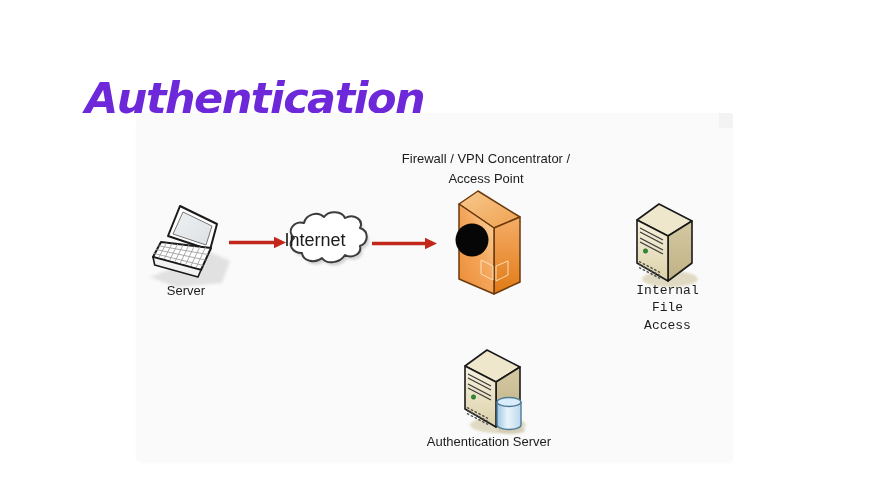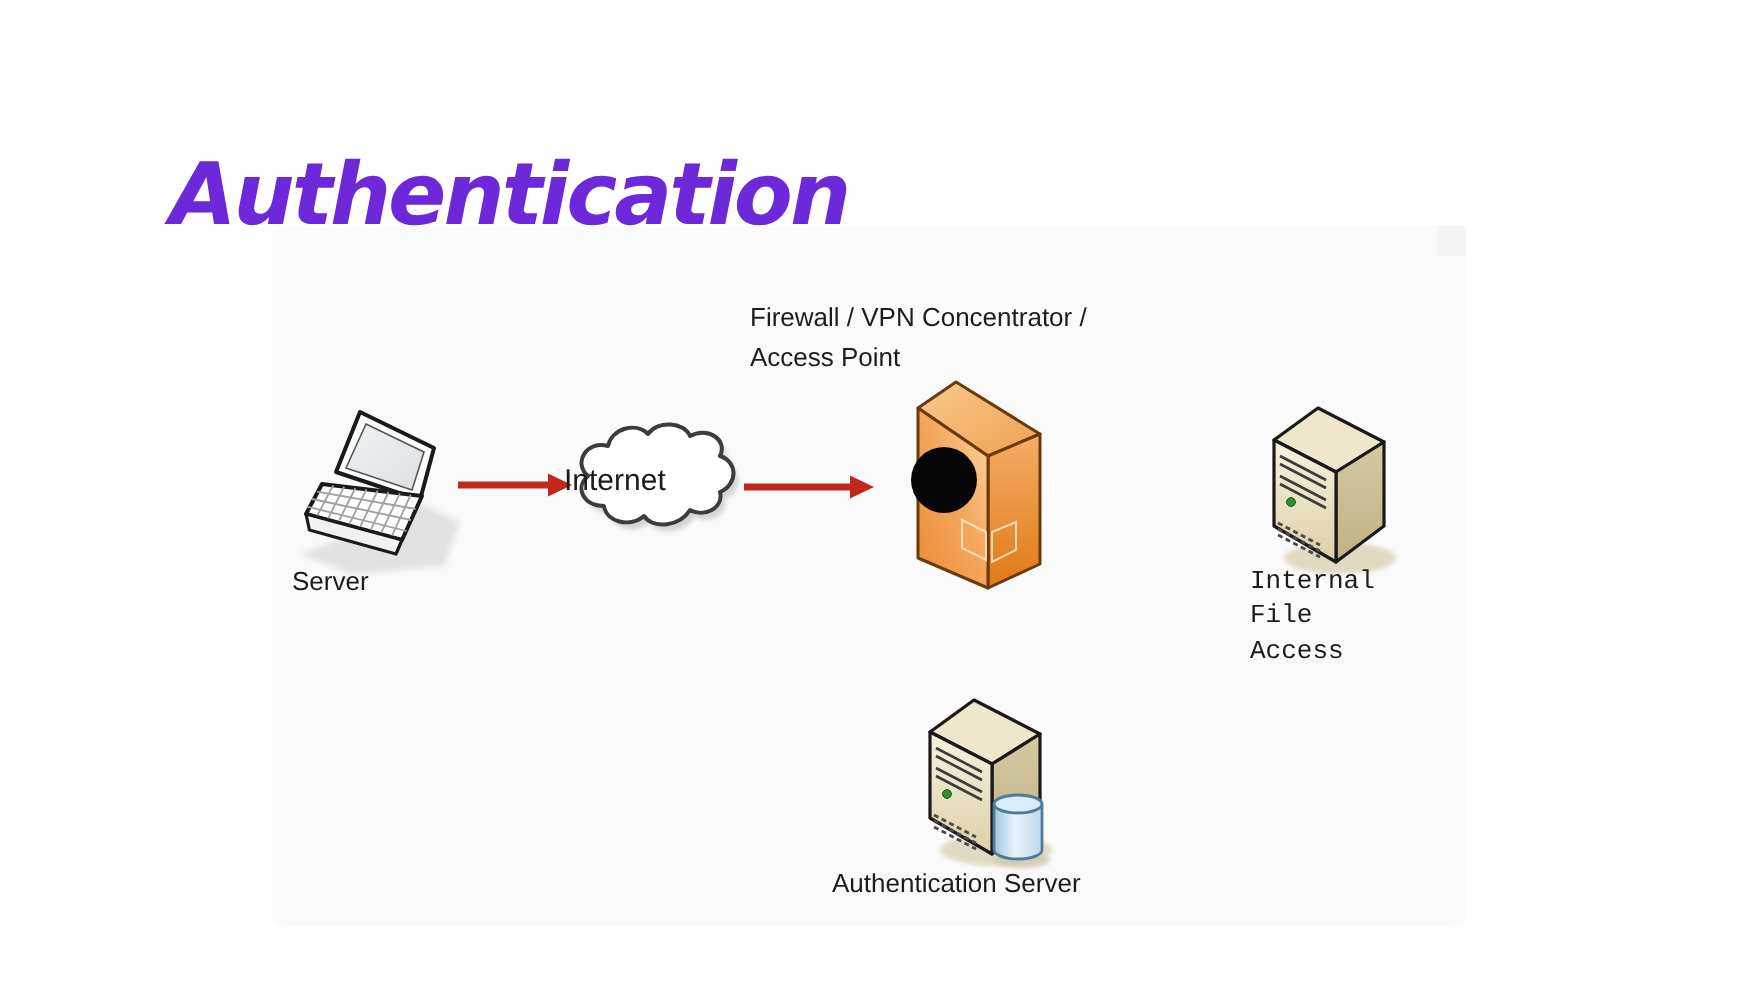--- a/index.html
+++ b/index.html
@@ -3,23 +3,23 @@
 <meta charset="utf-8">
 <style>
   html,body{margin:0;padding:0;background:#fff;}
   #stage{position:relative;width:880px;height:495px;background:#ffffff;overflow:hidden;
          font-family:"Liberation Sans",sans-serif;color:#1c1c1c;}
   .title{position:absolute;left:62px;top:48px;font-family:"DejaVu Sans",sans-serif;
          font-style:italic;font-size:43px;letter-spacing:-1.5px;color:#6d28d9;line-height:1;margin-left:23px;}
   .panel{position:absolute;left:136px;top:113px;width:597px;height:348px;background:#fafafa;
          border-radius:3px;box-shadow:0 3px 6px -3px rgba(0,0,0,.06);}
   .corner-artifact{position:absolute;left:583px;top:0px;width:14px;height:15px;background:#f3f3f3;border-radius:0 3px 0 0;}
-  .node-label{position:absolute;text-align:left;font-size:13px;line-height:17px;color:#1c1c1c;}
+  .node-label{position:absolute;text-align:center;font-size:13px;line-height:17px;color:#1c1c1c;}
   .lbl-client{left:10px;top:169px;width:80px;}
-  .lbl-internet{left:146px;top:120px;width:94px;font-size:15px;line-height:15px;}
+  .lbl-internet{left:132px;top:120px;width:94px;font-size:18px;line-height:15px;}
   .lbl-firewall{left:239px;top:36px;width:222px;line-height:19.5px;}
   .lbl-internal{left:489px;top:168.5px;width:85px;line-height:17.5px;font-family:Liberation Mono, monospace;}
   .lbl-auth{left:280px;top:320.5px;width:146px;line-height:16px;}
   .icon{position:absolute;}
   svg{display:block;overflow:visible;}
 </style>
 </head>
 <body>
 
 <div id="stage">

